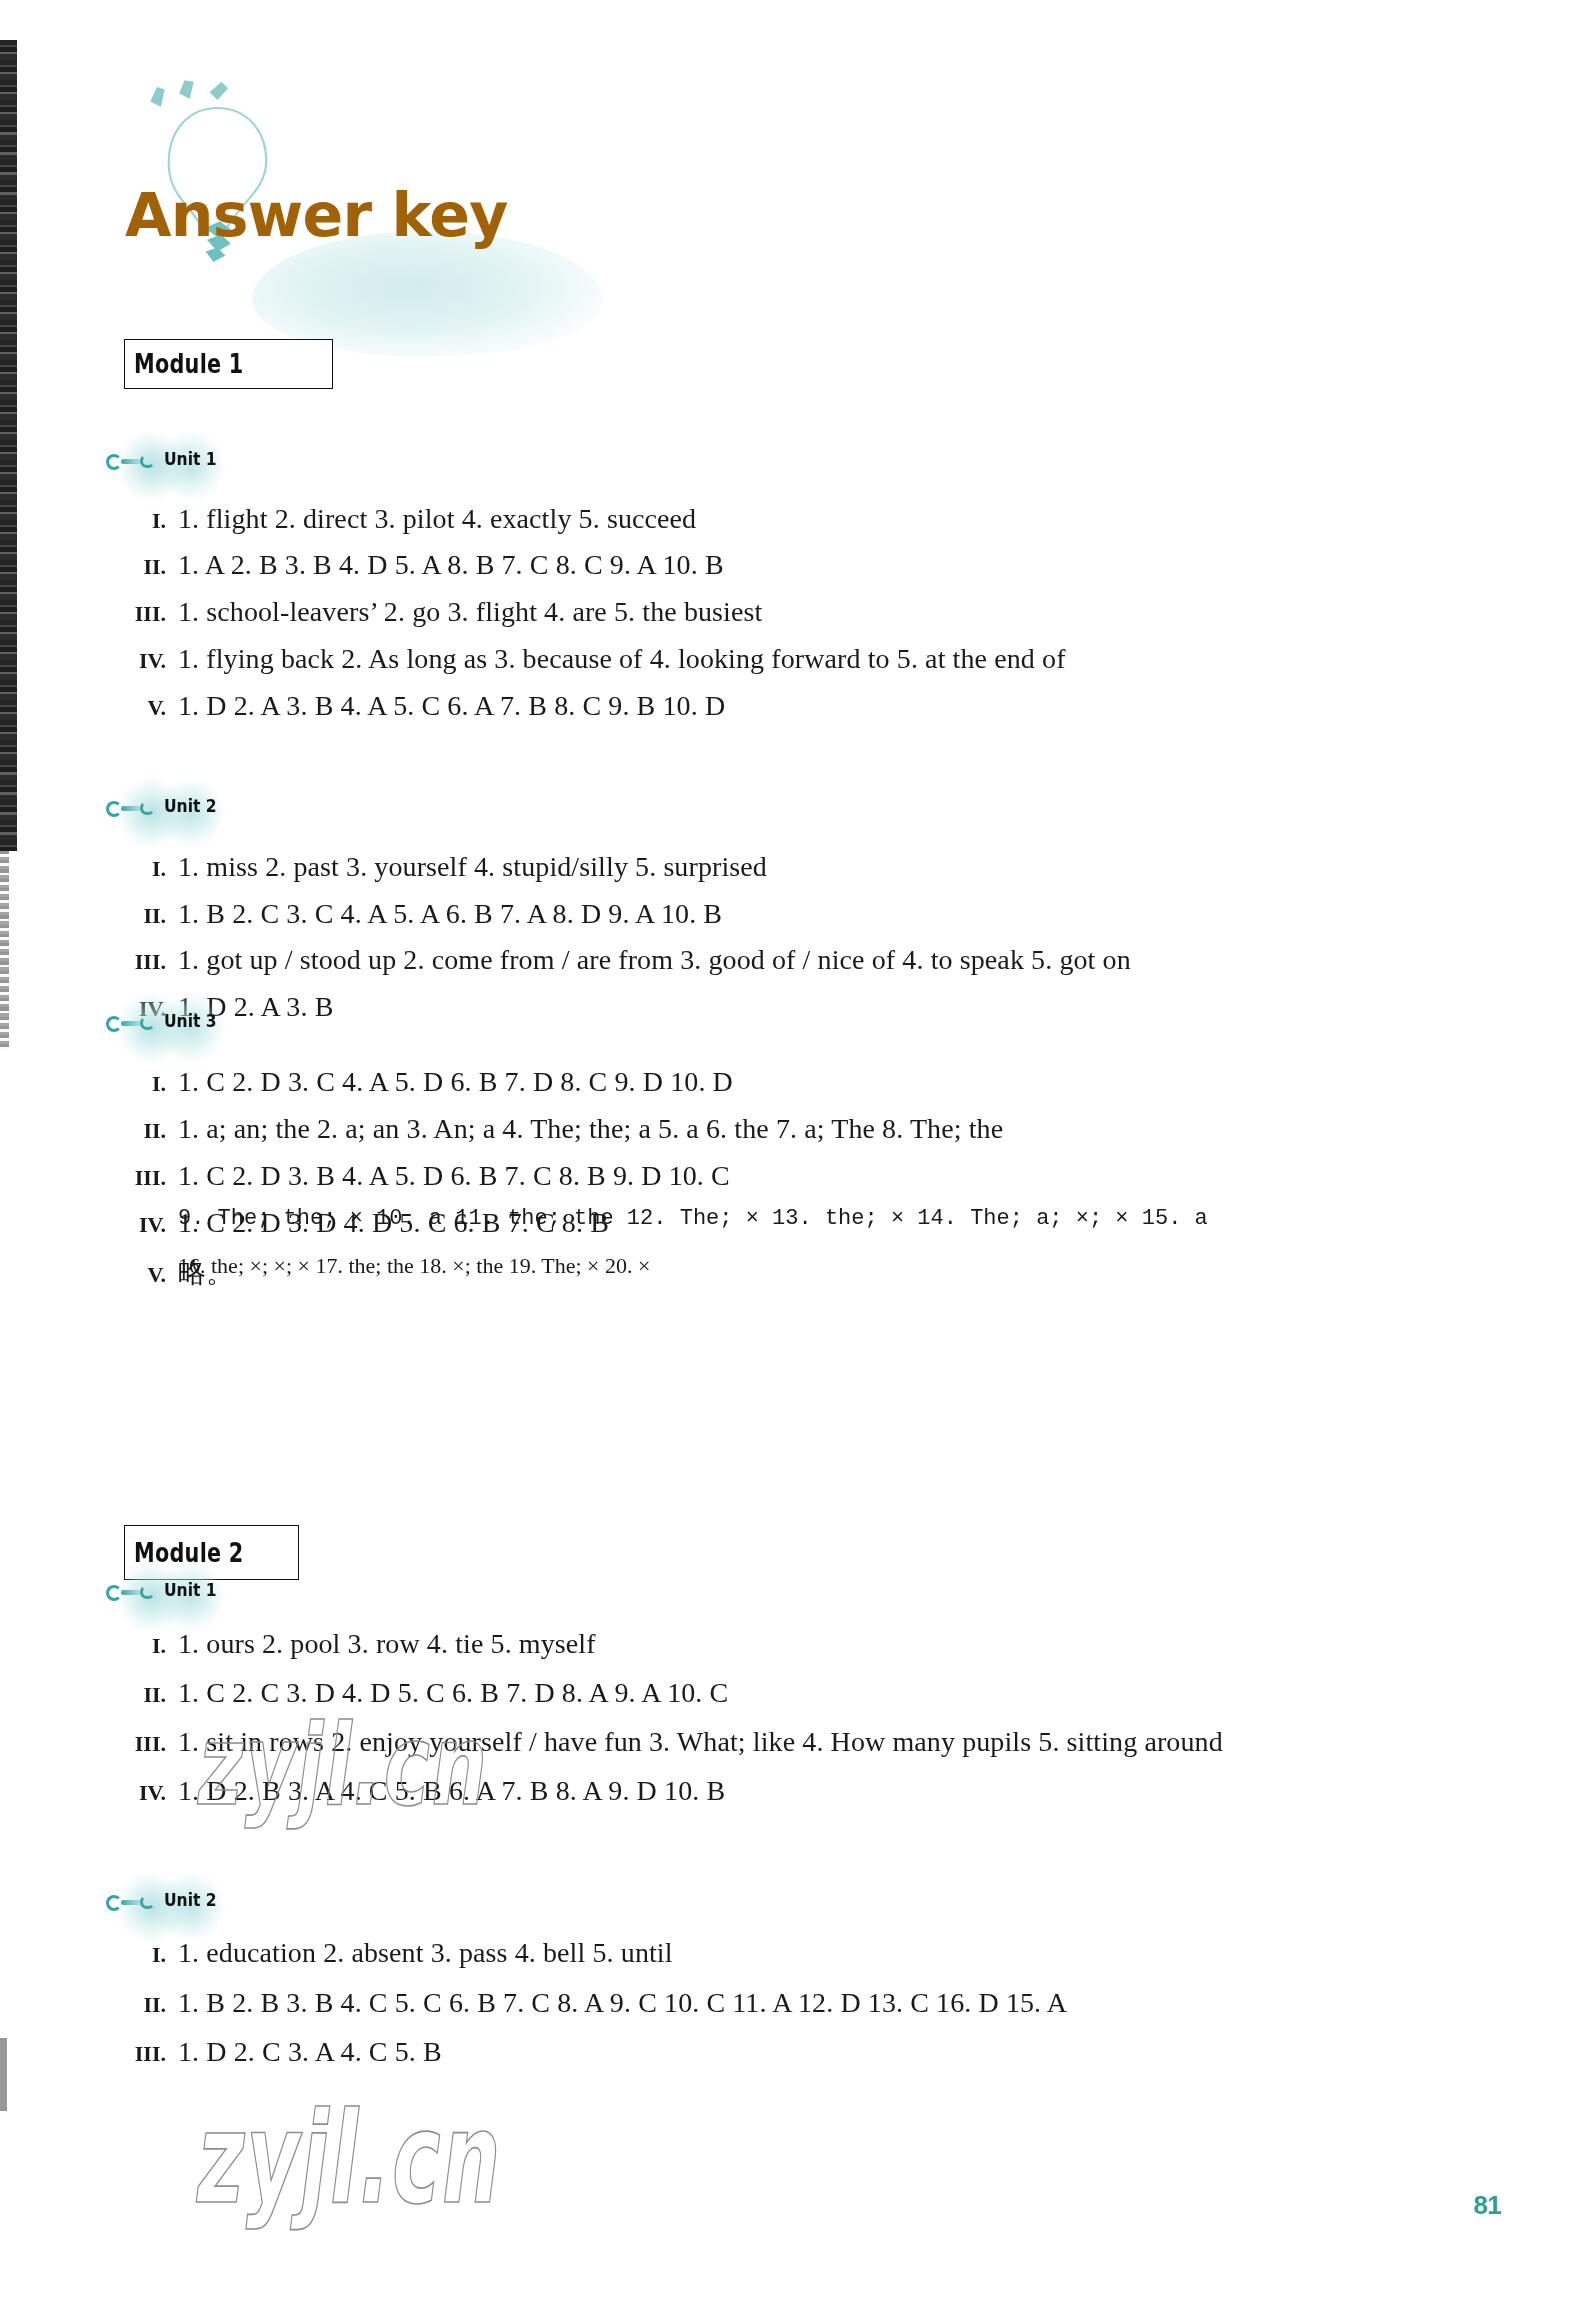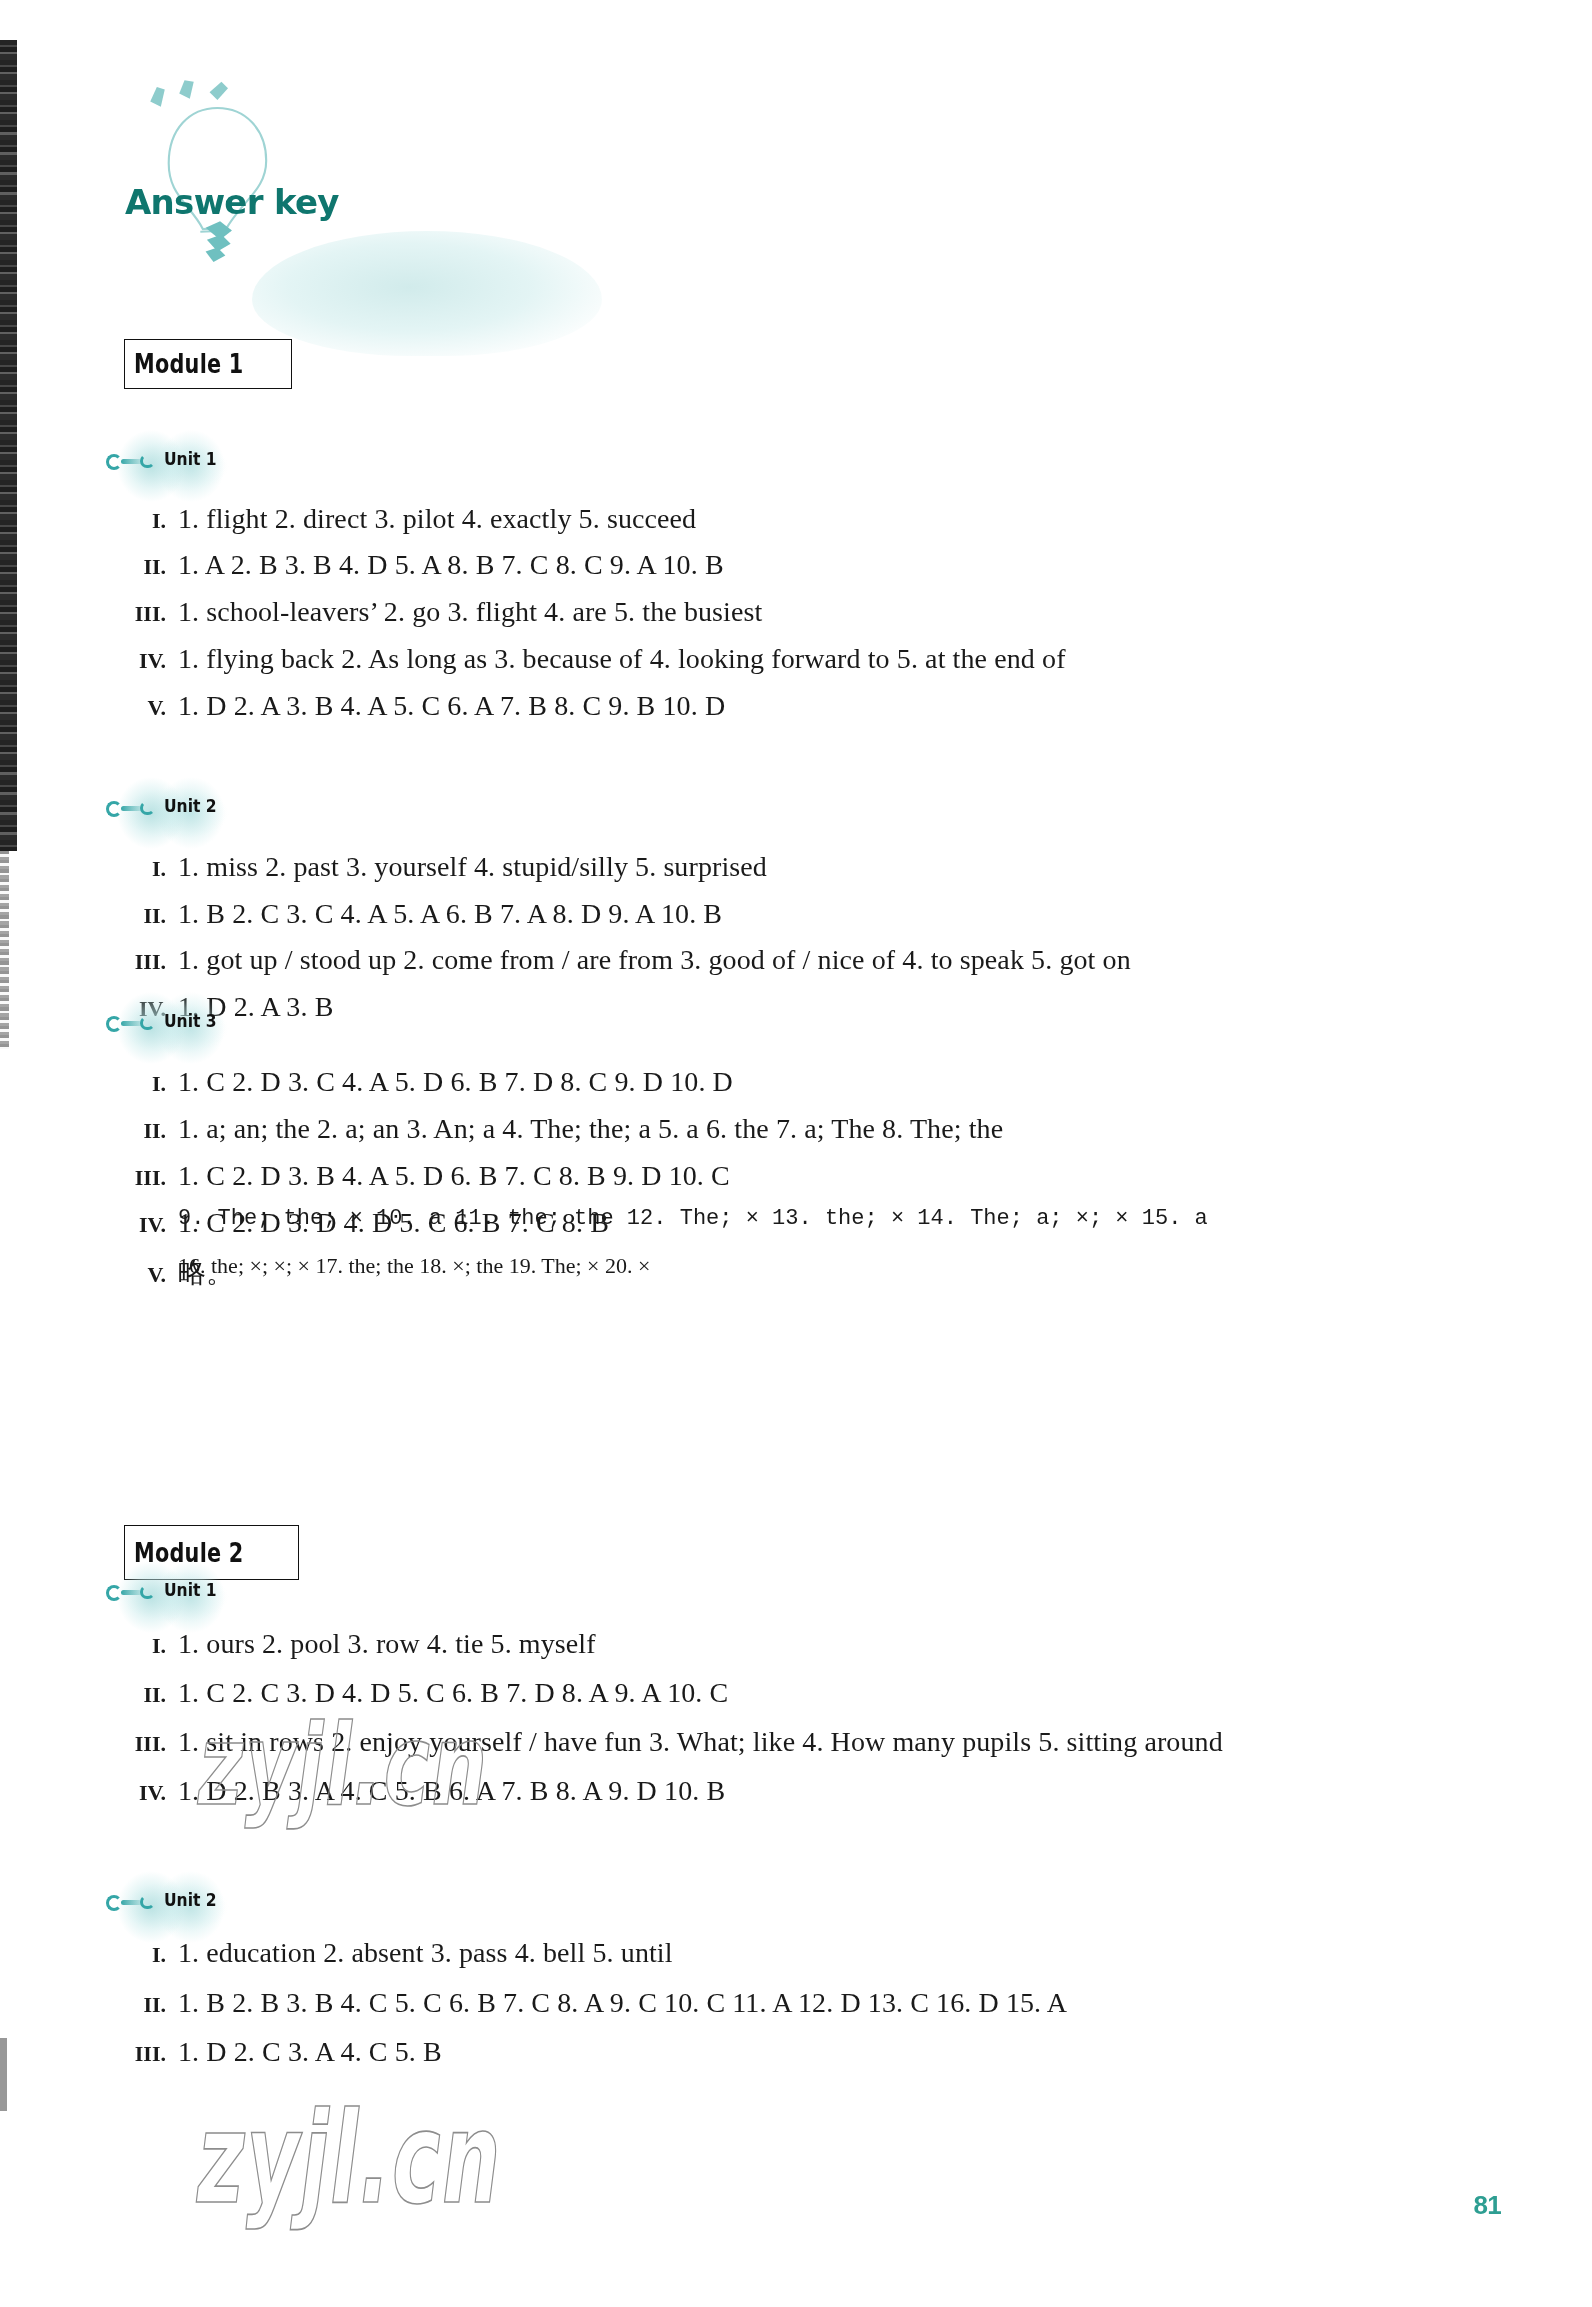--- a/index.html
+++ b/index.html
@@ -81,23 +81,23 @@
     position: absolute;
     left: 22.4px;
     top: 0px;
   }
   #answer-key-title {
     position: absolute;
     left: 26px;
     top: 106px;
     font-family: "DejaVu Sans", sans-serif;
     font-weight: bold;
-    font-size: 34px;
+    font-size: 60px;
     letter-spacing: -0.7px;
-    color: #0f766e;
+    color: #a16207;
     line-height: 1;
     text-align: right;
   }
 
   
   .module-box {
     position: absolute;
     border: 1.6px solid #111111;
     background: #ffffff;
     box-sizing: border-box;
@@ -261,21 +261,21 @@
     <g fill="#6fc0c0">
       <path d="M128 226 L150 216 L168 230 L150 244 Z"></path>
       <path d="M130 244 L152 236 L166 250 L146 262 Z"></path>
       <path d="M128 262 L146 256 L158 268 L140 278 Z"></path>
     </g>
   </svg>
   <div id="answer-key-title">Answer key</div>
 </div>
 
 <div id="content-root">
-    <div class="module-box" style="left: 124px; top: 339px; width: 168px; height: 50px;">
+    <div class="module-box" style="left: 124px; top: 339px; width: 209px; height: 50px;">
       <span>Module 1</span>
     </div>
     <div class="unit-head" style="left: 106px; top: 439px;">
       <div class="unit-blob"></div>
       <div class="unit-dot-a"></div>
       <div class="unit-tail"></div>
       <div class="unit-dot-b"></div>
       <div class="unit-label">Unit 1</div>
     </div>
     <div class="ans-row" style="left: 115px; top: 503px;">

